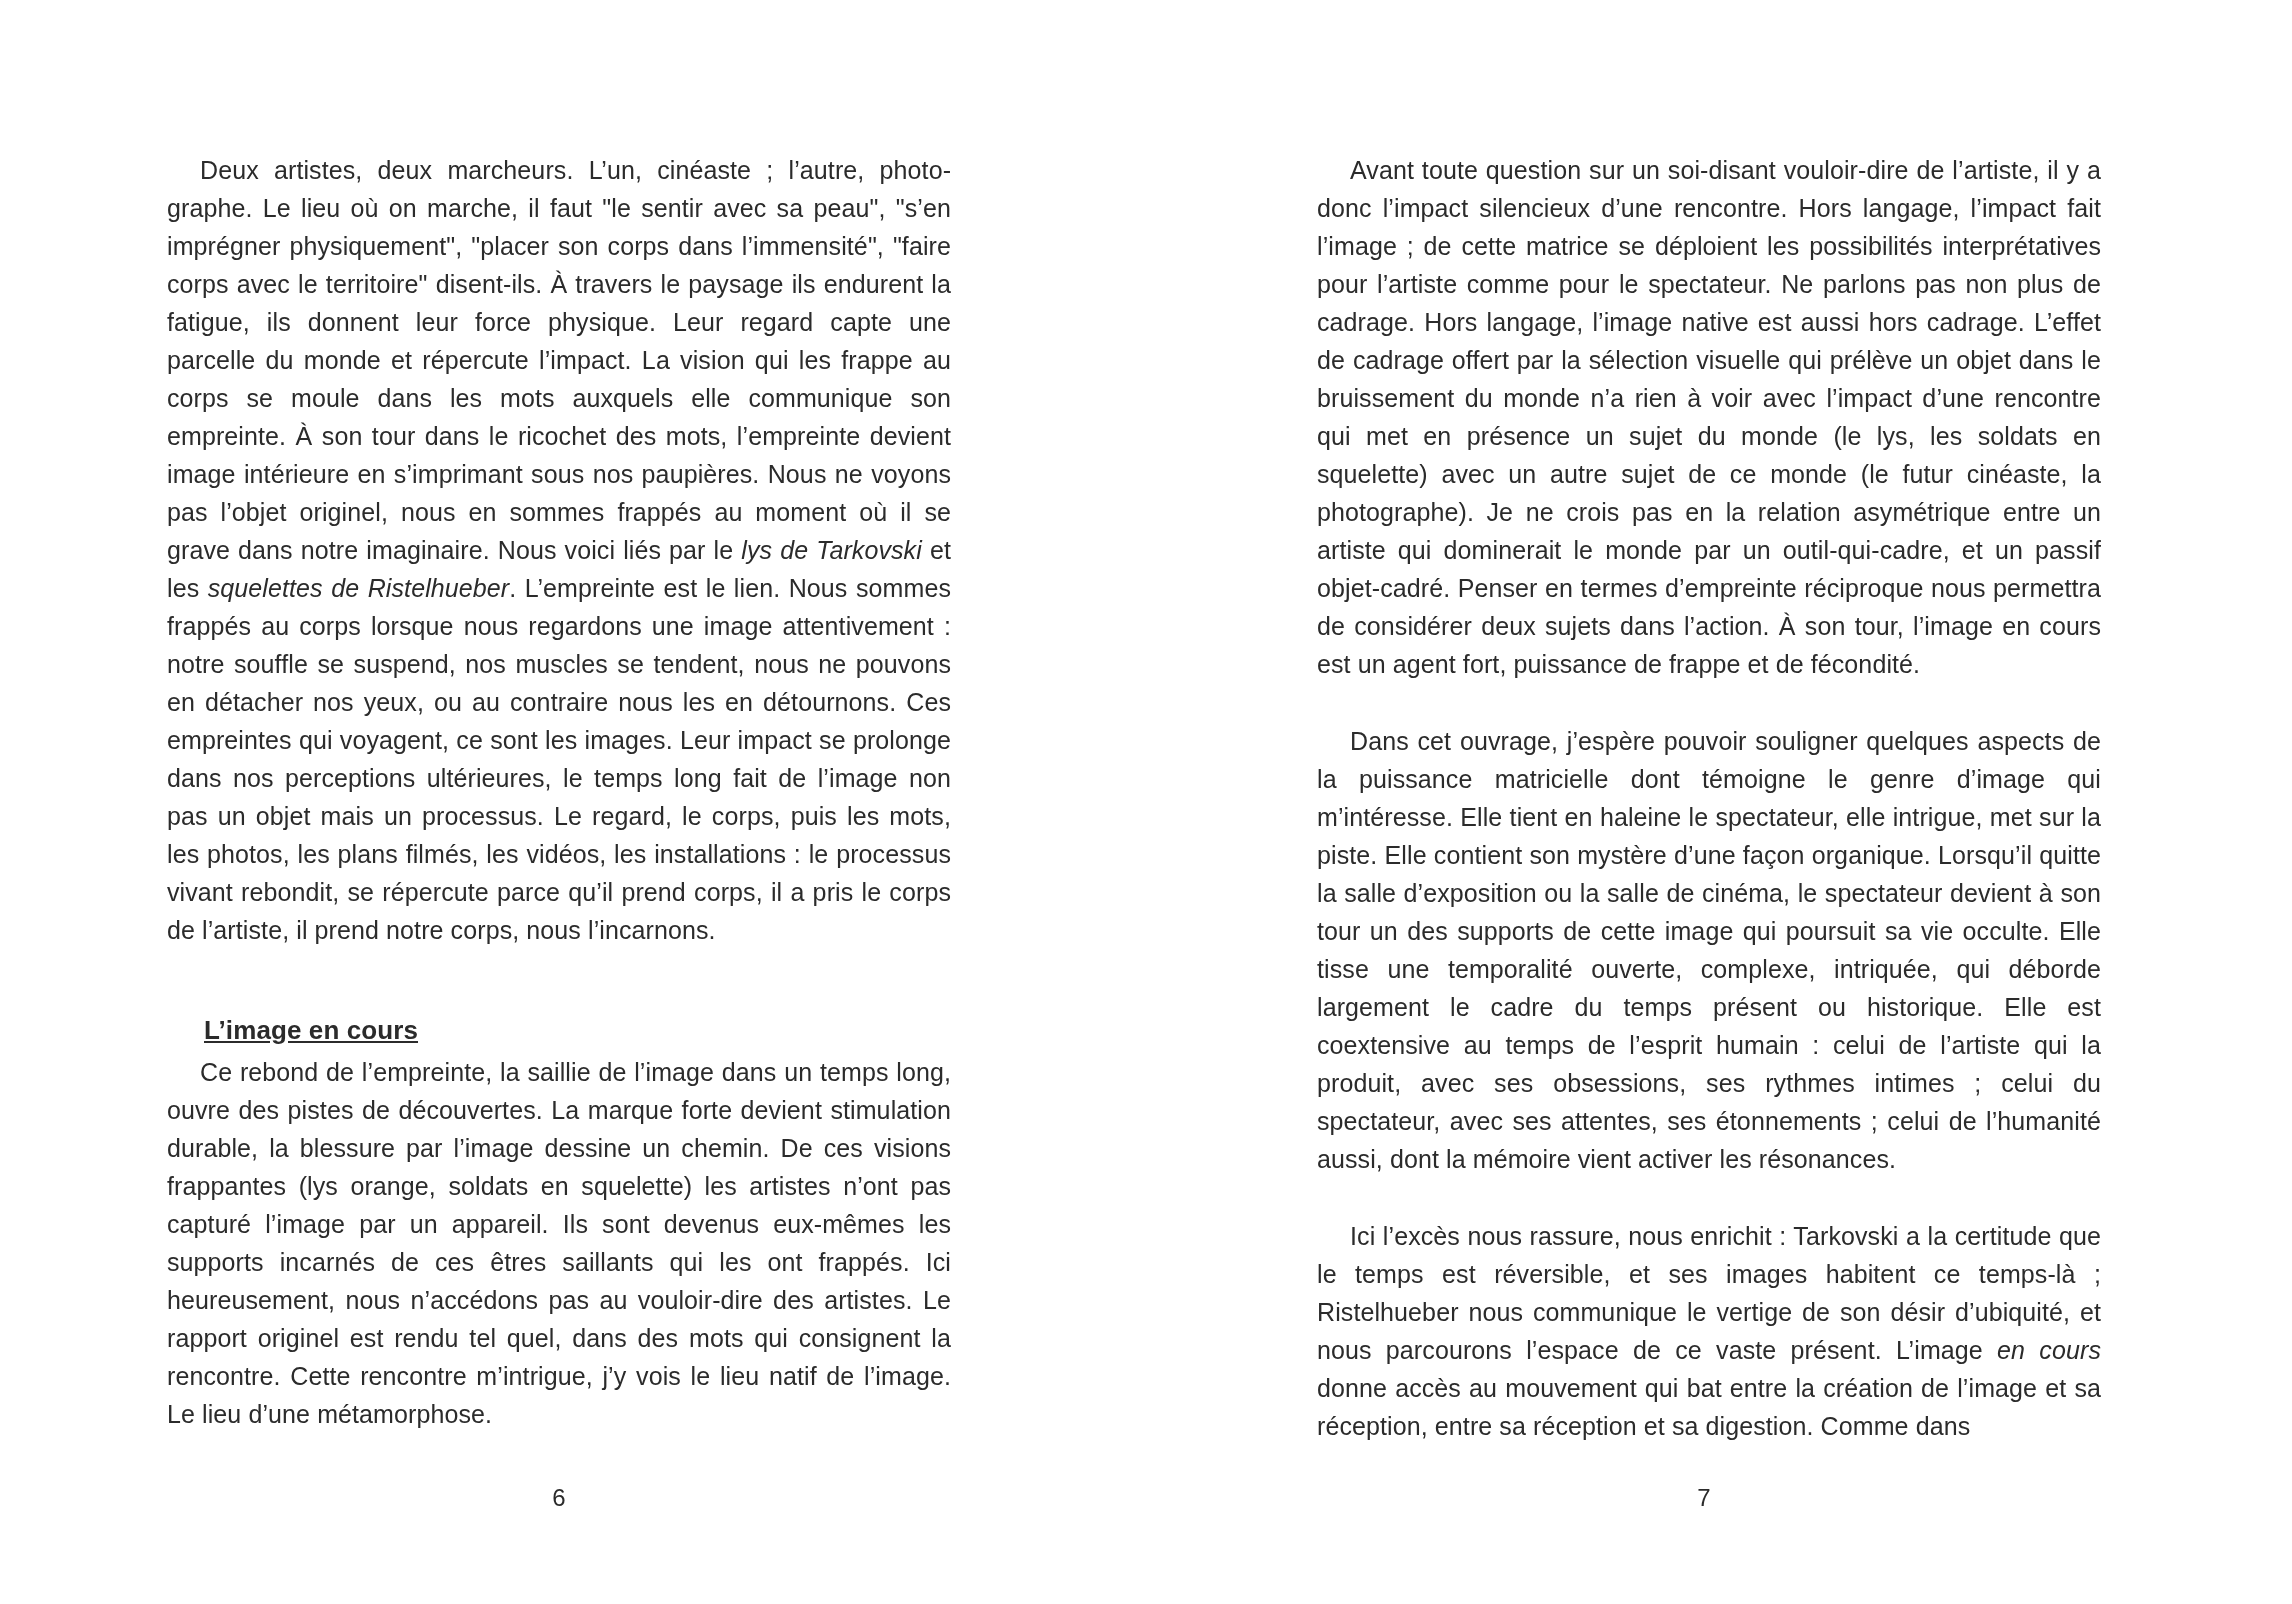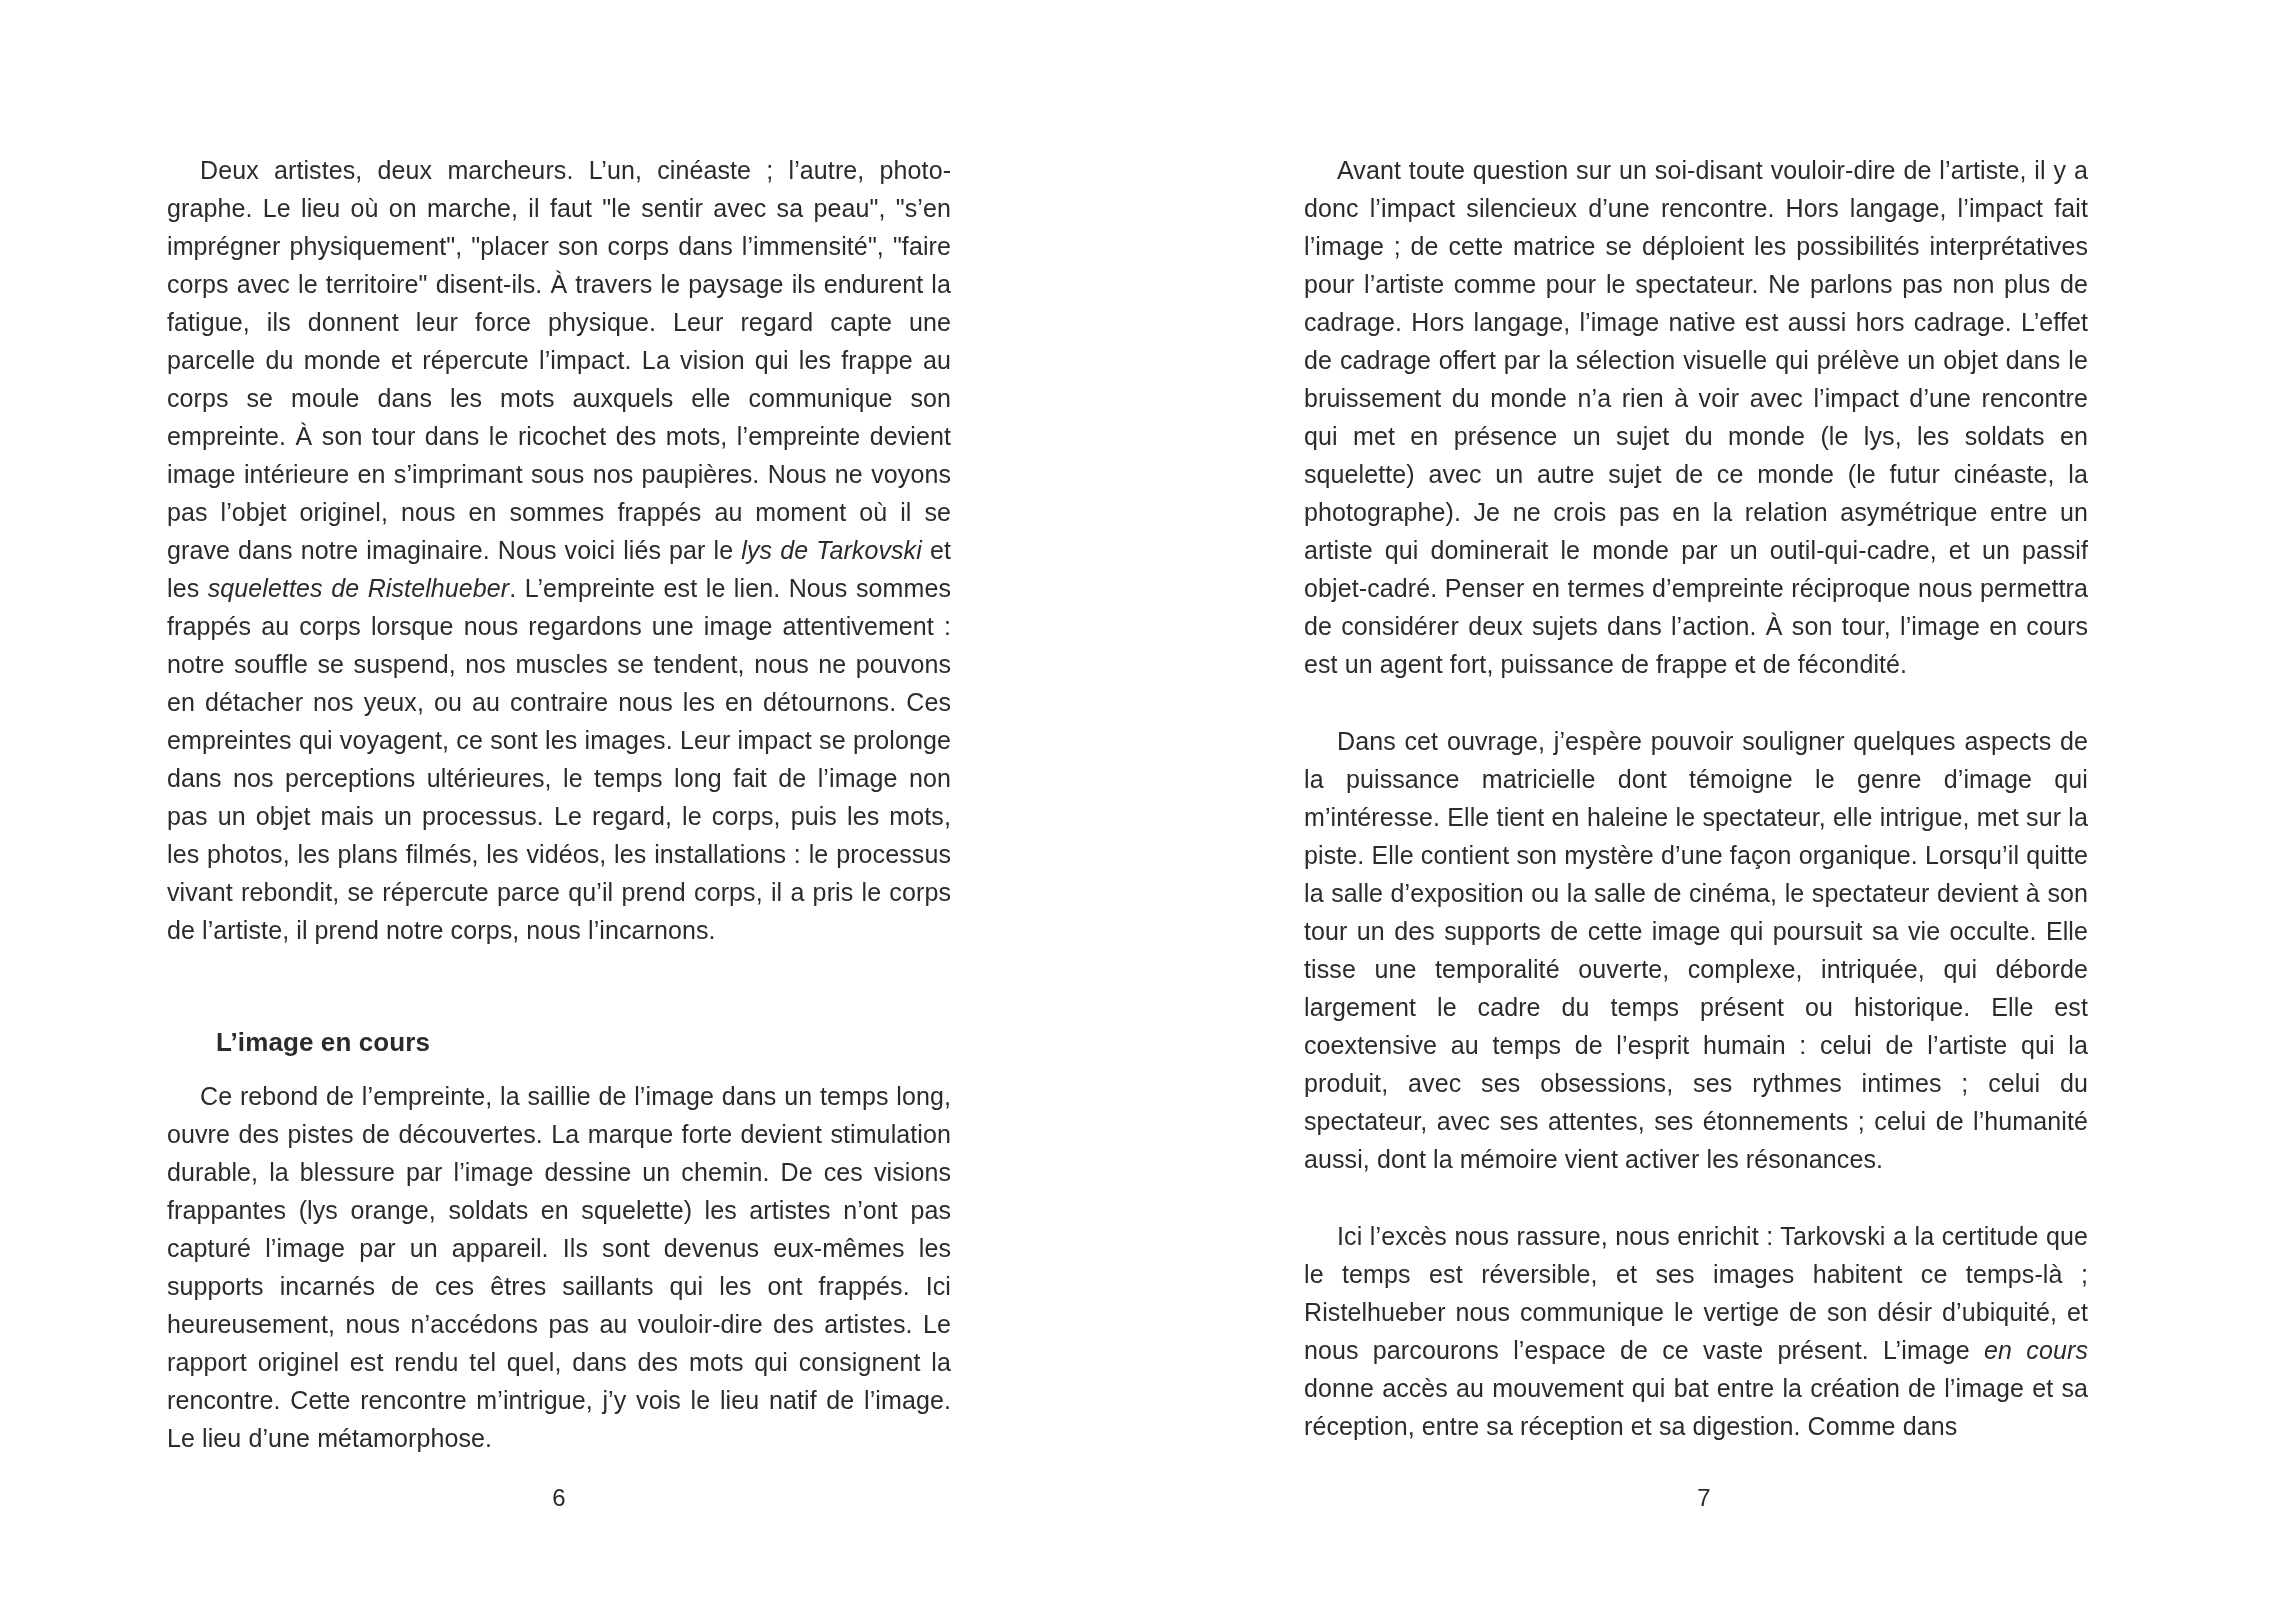--- a/index.html
+++ b/index.html
@@ -23,40 +23,41 @@
     height: 1604px;
   }
   .page.left  { left: 0; }
   .page.right { left: 1146px; }
   .column {
     position: absolute;
     top: 151px;
     width: 784px;
   }
   .page.left  .column { left: 167px; }
-  .page.right .column { left: 158px; }
+  .page.right .column { left: 171px; }
   p.body {
     margin: 0;
     font-size: 25px;
     line-height: 38px;
     text-align: justify;
     text-indent: 33px;
     letter-spacing: 0.1px;
     hyphens: manual;
     -webkit-hyphens: manual;
   }
   .gap { height: 39px; }
   .gap-heading { height: 58px; }
   h2.heading {
-    margin: 16px;
+    margin: 4px;
     font-size: 26px;
     line-height: 38px;
     font-weight: 700;
     text-indent: 33px;
     letter-spacing: 0.1px;
+    text-decoration: underline;
   }
   i.it { }
   .pagenum {
     position: absolute;
     top: 1483px;
     width: 784px;
     text-align: center;
     font-size: 24px;
     line-height: 29px;
   }

